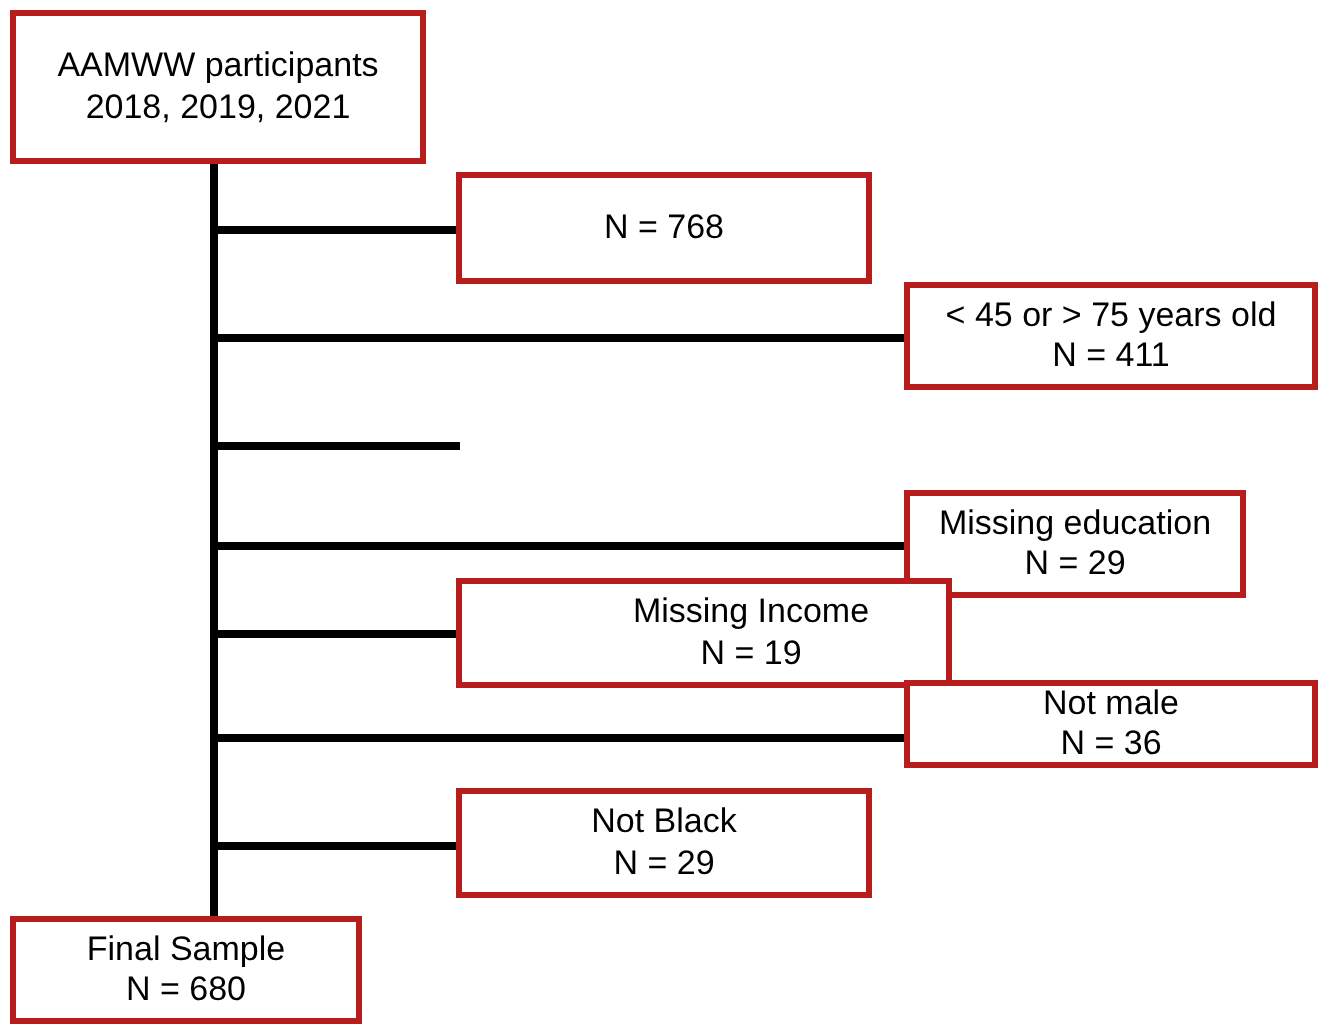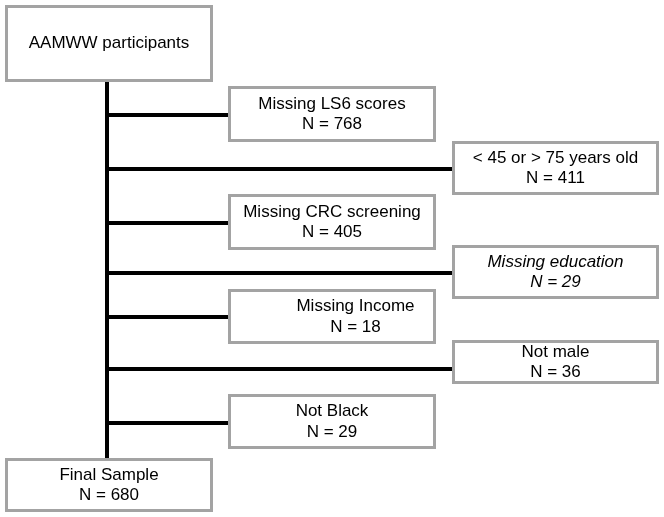--- a/index.html
+++ b/index.html
@@ -12,21 +12,21 @@
     width: 664px;
     height: 517px;
     background: #ffffff;
     font-family: "Liberation Sans", sans-serif;
     color: #000000;
     overflow: hidden;
   }
   .node {
     position: absolute;
     box-sizing: border-box;
-    border: 3px solid #a3a3a3;
+    border: 3px solid #b91c1c;
     background: #ffffff;
     display: flex;
     flex-direction: column;
     align-items: center;
     justify-content: center;
     text-align: center;
     line-height: 1.18;
     font-size: 17px;
     z-index: 3;
   }
@@ -56,55 +56,51 @@
   <div class="connector branch" style="left:105px; top:113px; width:125px;"></div>
   <div class="connector branch" style="left:105px; top:167px; width:349px;"></div>
   <div class="connector branch" style="left:105px; top:221px; width:125px;"></div>
   <div class="connector branch" style="left:105px; top:271px; width:349px;"></div>
   <div class="connector branch" style="left:105px; top:315px; width:125px;"></div>
   <div class="connector branch" style="left:105px; top:367px; width:349px;"></div>
   <div class="connector branch" style="left:105px; top:421px; width:125px;"></div>
 
   <div class="node" style="left:5px; top:5px; width:208px; height:77px;">
     <span class="line">AAMWW participants</span>
+    <span class="line">2018, 2019, 2021</span>
   </div>
 
   <div class="node" style="left:228px; top:86px; width:208px; height:56px;">
-    <span class="line">Missing LS6 scores</span>
     <span class="line">N = 768</span>
   </div>
 
   <div class="node" style="left:452px; top:141px; width:207px; height:54px;text-align:center;">
     <span class="line">&lt; 45 or &gt; 75 years old</span>
     <span class="line">N = 411</span>
   </div>
 
-  <div class="node" style="left:228px; top:194px; width:208px; height:56px;">
-    <span class="line">Missing CRC screening</span>
-    <span class="line">N = 405</span>
-  </div>
 
-  <div class="node" style="left:452px; top:245px; width:207px; height:54px;font-style:italic;">
+  <div class="node" style="left:452px; top:245px; width:171px; height:54px;">
     <span class="line">Missing education</span>
     <span class="line">N = 29</span>
   </div>
 
-  <div class="node" style="left:228px; top:289px; width:208px; height:55px;padding-left:47px;">
+  <div class="node" style="left:228px; top:289px; width:248px; height:55px;padding-left:47px;">
     <span class="line">Missing Income</span>
-    <span class="line">N = 18</span>
+    <span class="line">N = 19</span>
   </div>
 
   <div class="node" style="left:452px; top:340px; width:207px; height:44px;">
     <span class="line">Not male</span>
     <span class="line">N = 36</span>
   </div>
 
   <div class="node" style="left:228px; top:394px; width:208px; height:55px;">
     <span class="line">Not Black</span>
     <span class="line">N = 29</span>
   </div>
 
-  <div class="node" style="left:5px; top:458px; width:208px; height:54px;">
+  <div class="node" style="left:5px; top:458px; width:176px; height:54px;">
     <span class="line">Final Sample</span>
     <span class="line">N = 680</span>
   </div>
 
 </div>
 
 </body></html>

